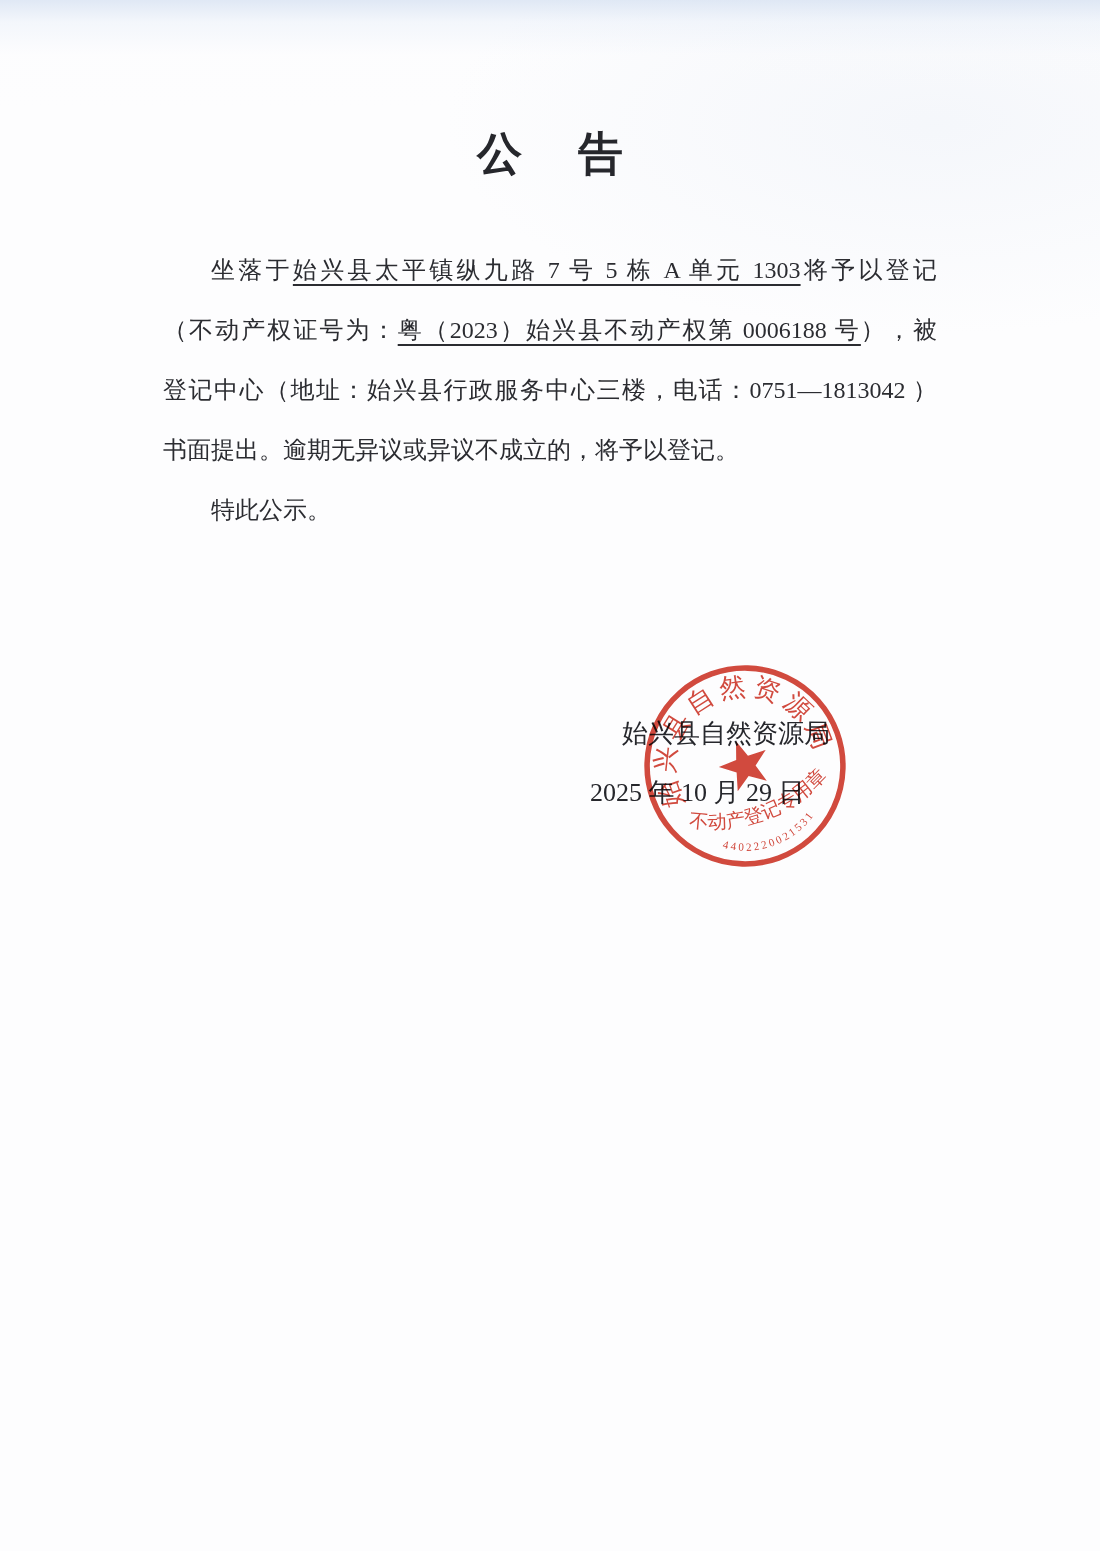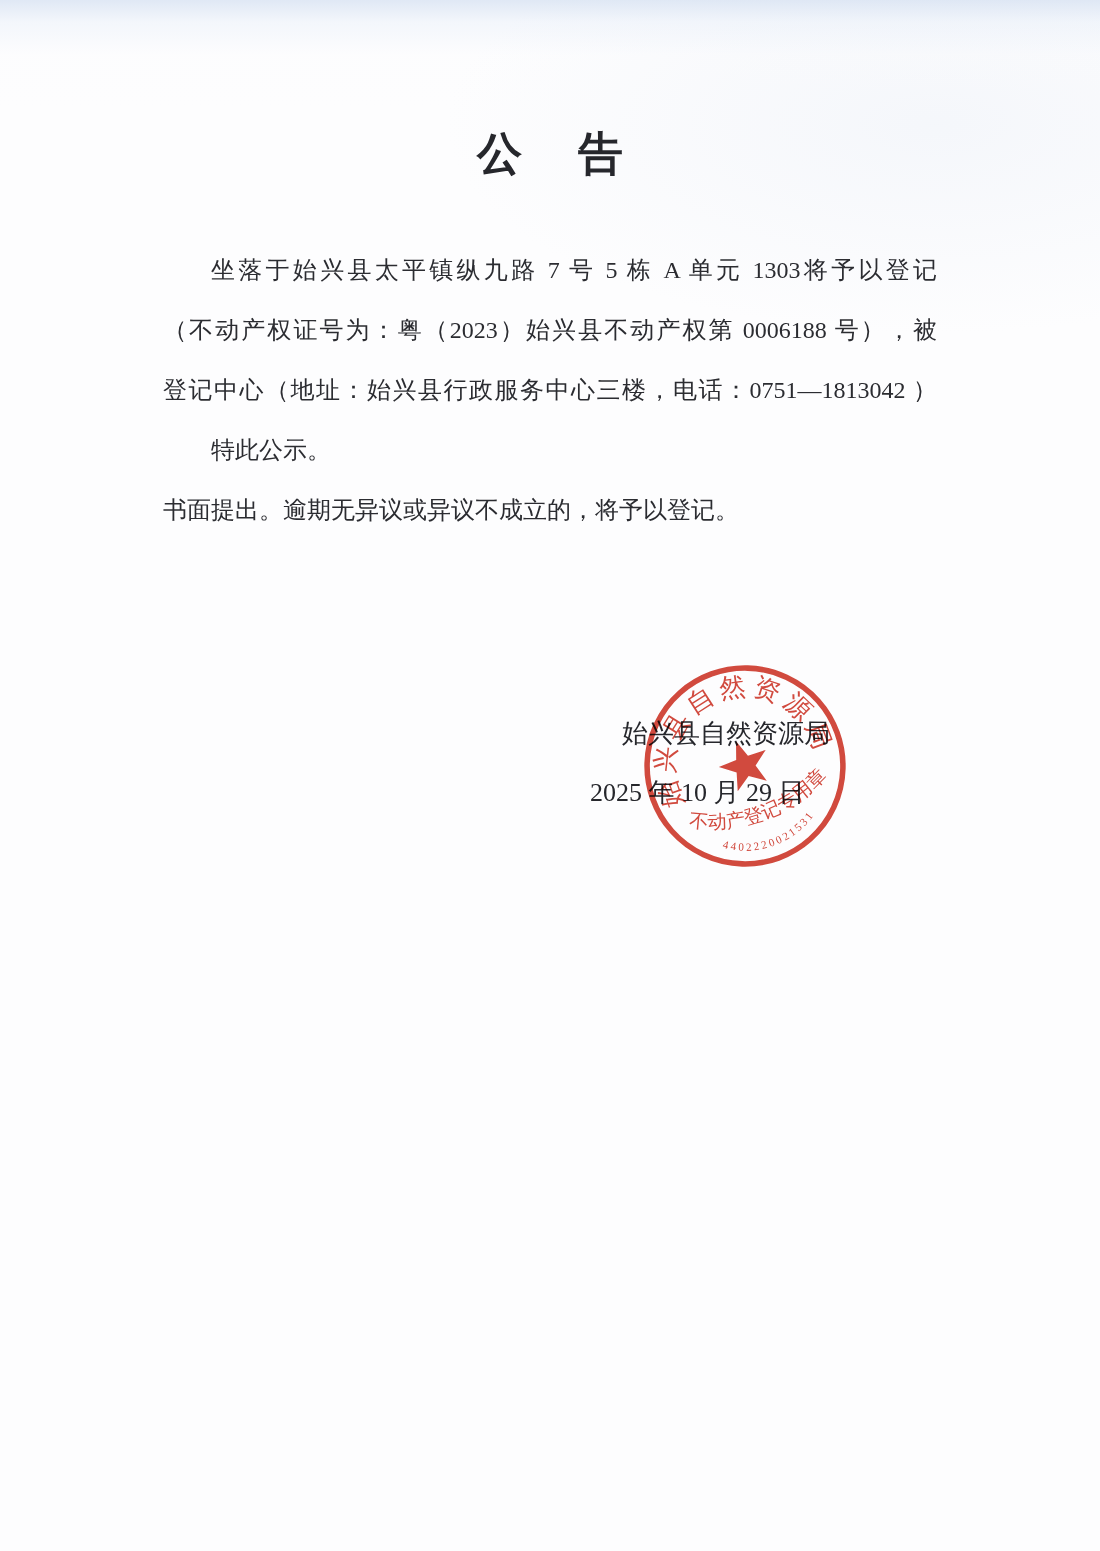--- a/index.html
+++ b/index.html
@@ -32,20 +32,21 @@
     top: 240px; left: 163px;
     width: 774px;
     font-size: 24px;
     line-height: 60px;
     color: #2b2c31;
   }
   .line { white-space: normal; }
   .just { text-align: justify; text-align-last: justify; text-justify: inter-ideograph; }
   .indent { padding-left: 48px; }
   .u {
+    text-decoration: underline;
     text-decoration-thickness: 2px;
     text-underline-offset: 6px;
     text-decoration-color: #2b2c31;
   }
   .sig-org {
     position: absolute;
     left: 622px; top: 716px;
     font-size: 26px;
     letter-spacing: 0px;
     color: #26272c;
@@ -83,25 +84,25 @@
   <div class="body-text">
     <div class="line just indent">
       <span>坐落于</span><span class="u">始兴县太平镇纵九路 7 号 5 栋 A 单元 1303</span><span>将予以登记</span>
     </div>
     <div class="line just">
       <span>（不动产权证号为：</span><span class="u">粤（2023）始兴县不动产权第 0006188 号</span><span>），被</span>
     </div>
     <div class="line just">
       <span>登记中心（地址：始兴县行政服务中心三楼，电话：0751—1813042 ）</span>
     </div>
+    <div class="line">
+      <span>书面提出。逾期无异议或异议不成立的，将予以登记。</span>
+    </div>
     <div class="line indent">
       <span>特此公示。</span>
-    </div>
-    <div class="line">
-      <span>书面提出。逾期无异议或异议不成立的，将予以登记。</span>
     </div>
   </div>
 
   <div class="sig-org">始兴县自然资源局</div>
   <div class="sig-date">2025 年 10 月 29 日</div>
 
   <div class="seal">
     <svg viewBox="0 0 210 210" xmlns="http://www.w3.org/2000/svg">
       <defs>
         <path id="ringPath" d="M 37.4 123.1 A 70 70 0 1 1 172.6 123.1" fill="none"></path>

